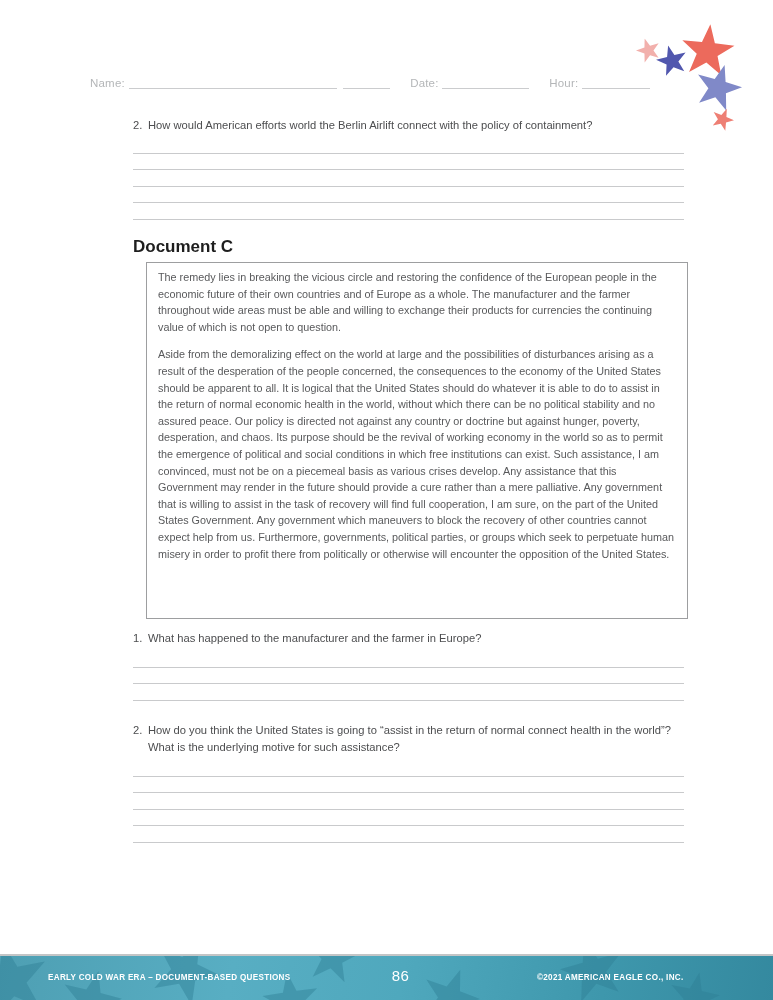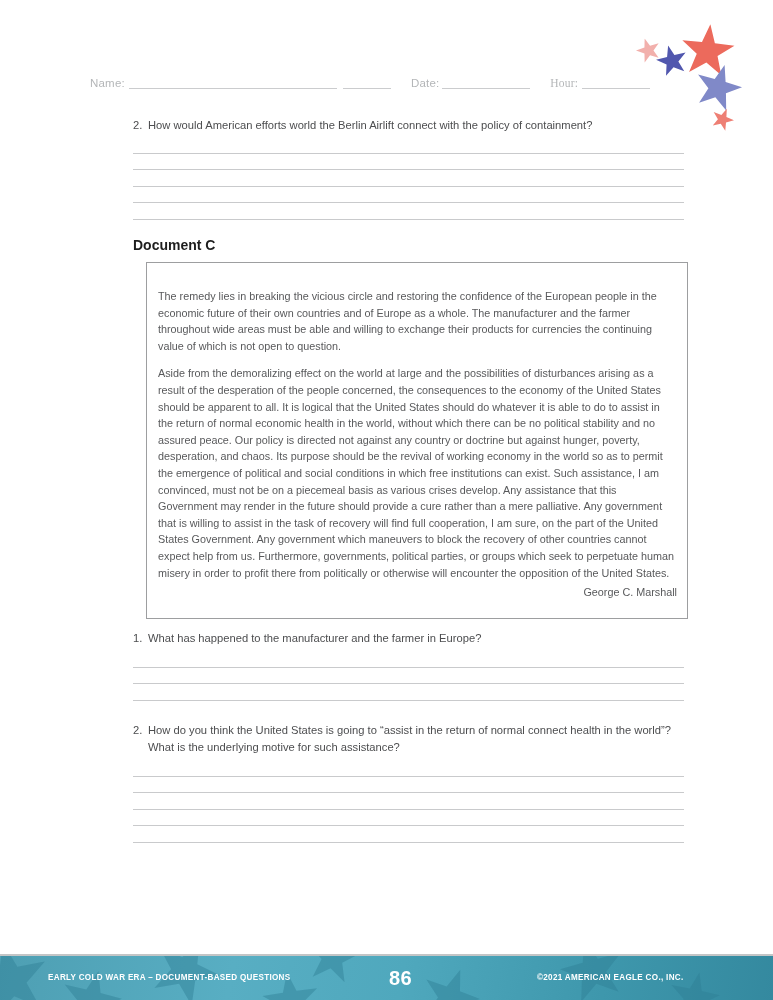--- a/index.html
+++ b/index.html
@@ -29,26 +29,26 @@
     font-size:11.2px; line-height:16.5px; color:#4c4d4f;
   }
   .q-num { flex:0 0 15px; }
   .q-text { flex:1; }
   .answer-lines { position:absolute; left:133px; width:551px; }
   .ans-line { height:16.6px; border-bottom:1px solid #c9cacc; }
 
   
   .doc-heading {
     position:absolute; left:133px; top:237px;
-    font-size:14px; font-weight:bold; color:#1e1e1e;
+    font-size:17px; font-weight:bold; color:#1e1e1e;
   }
   .doc-box {
     position:absolute; left:146px; top:262px; width:542px; height:357px;
     border:1px solid #9d9ea0; background:#ffffff;
-    padding:25px 10px 0 11px;
+    padding:6px 10px 0 11px;
     font-size:10.8px; line-height:16.6px; color:#58595b;
   }
   .doc-box p { margin:0 0 11px 0; }
   .doc-box p:last-of-type { margin-bottom:0; }
   .doc-attr { text-align:right; margin-top:3px; line-height:16px; }
 
   
   .footer {
     position:absolute; left:0; bottom:0; width:773px; height:46px;
     border-top:2px solid #c3c5c6;
@@ -57,21 +57,21 @@
   }
   .footer-star-layer { position:absolute; inset:0; pointer-events:none; }
   .footer-star-layer svg { position:absolute; }
   .foot-left {
     position:absolute; left:48px; top:16px;
     color:#ffffff; font-size:9px; font-weight:bold; letter-spacing:.35px;
     transform:scaleX(.9); transform-origin:left center; white-space:nowrap;
   }
   .foot-page {
     position:absolute; left:50%; transform:translateX(-50%); top:11px;
-    color:#ffffff; font-size:20px; font-weight:700; letter-spacing:.5px;padding-left:28px;
+    color:#ffffff; font-size:15px; font-weight:400; letter-spacing:.5px;padding-left:28px;
   }
   .foot-right {
     position:absolute; left:537px; top:16px;
     color:#ffffff; font-size:9px; font-weight:bold; letter-spacing:.35px;
     transform:scaleX(.9); transform-origin:left center; white-space:nowrap;
   }
 </style>
 </head>
 <body>
 
@@ -94,21 +94,21 @@
         <polygon points="50,0 61.8,33.8 97.6,34.5 69,56.2 79.4,90.5 50,70 20.6,90.5 31,56.2 2.4,34.5 38.2,33.8" fill="#ee7f74"></polygon>
       </svg>
     </div>
 
   <div class="namebar">
     <span class="nb-label">Name:</span>
     <span class="wline" style="width:218px; margin-left:4px;"></span>
     <span class="wline" style="width:50px; margin-left:6px;"></span>
     <span class="nb-label" style="margin-left:20px;">Date:</span>
     <span class="wline" style="width:92px; margin-left:3px;"></span>
-    <span class="nb-label" style="margin-left:20px;font-family:Liberation Serif, serif;">Hour:</span>
+    <span class="nb-label" style="margin-left:20px;">Hour:</span>
     <span class="wline" style="width:71px; margin-left:4px;"></span>
   </div>
 
   <div class="question" style="top:117px;">
     <span class="q-num">2.</span>
     <span class="q-text">How would American efforts world the Berlin Airlift connect with the policy of containment?</span>
   </div>
   <div class="answer-lines" style="top:137px;">
       <div class="ans-line"></div>
       <div class="ans-line"></div>
@@ -116,21 +116,20 @@
       <div class="ans-line"></div>
       <div class="ans-line"></div>
     </div>
 
   <div class="doc-heading">Document C</div>
 
   <div class="doc-box">
     <p>The remedy lies in breaking the vicious circle and restoring the confidence of the European people in the economic future of their own countries and of Europe as a whole. The manufacturer and the farmer throughout wide areas must be able and willing to exchange their products for currencies the continuing value of which is not open to question.</p>
     <p>Aside from the demoralizing effect on the world at large and the possibilities of disturbances arising as a result of the desperation of the people concerned, the consequences to the economy of the United States should be apparent to all. It is logical that the United States should do whatever it is able to do to assist in the return of normal economic health in the world, without which there can be no political stability and no assured peace. Our policy is directed not against any country or doctrine but against hunger, poverty, desperation, and chaos. Its purpose should be the revival of working economy in the world so as to permit the emergence of political and social conditions in which free institutions can exist. Such assistance, I am convinced, must not be on a piecemeal basis as various crises develop. Any assistance that this Government may render in the future should provide a cure rather than a mere palliative. Any government that is willing to assist in the task of recovery will find full cooperation, I am sure, on the part of the United States Government. Any government which maneuvers to block the recovery of other countries cannot expect help from us. Furthermore, governments, political parties, or groups which seek to perpetuate human misery in order to profit there from politically or otherwise will encounter the opposition of the United States.</p>
     <div class="doc-attr">
-      <div>George C. Marshall</div>
     </div>
   </div>
 
   <div class="question" style="top:630px;">
     <span class="q-num">1.</span>
     <span class="q-text">What has happened to the manufacturer and the farmer in Europe?</span>
   </div>
   <div class="answer-lines" style="top:651px;">
       <div class="ans-line"></div>
       <div class="ans-line"></div>

